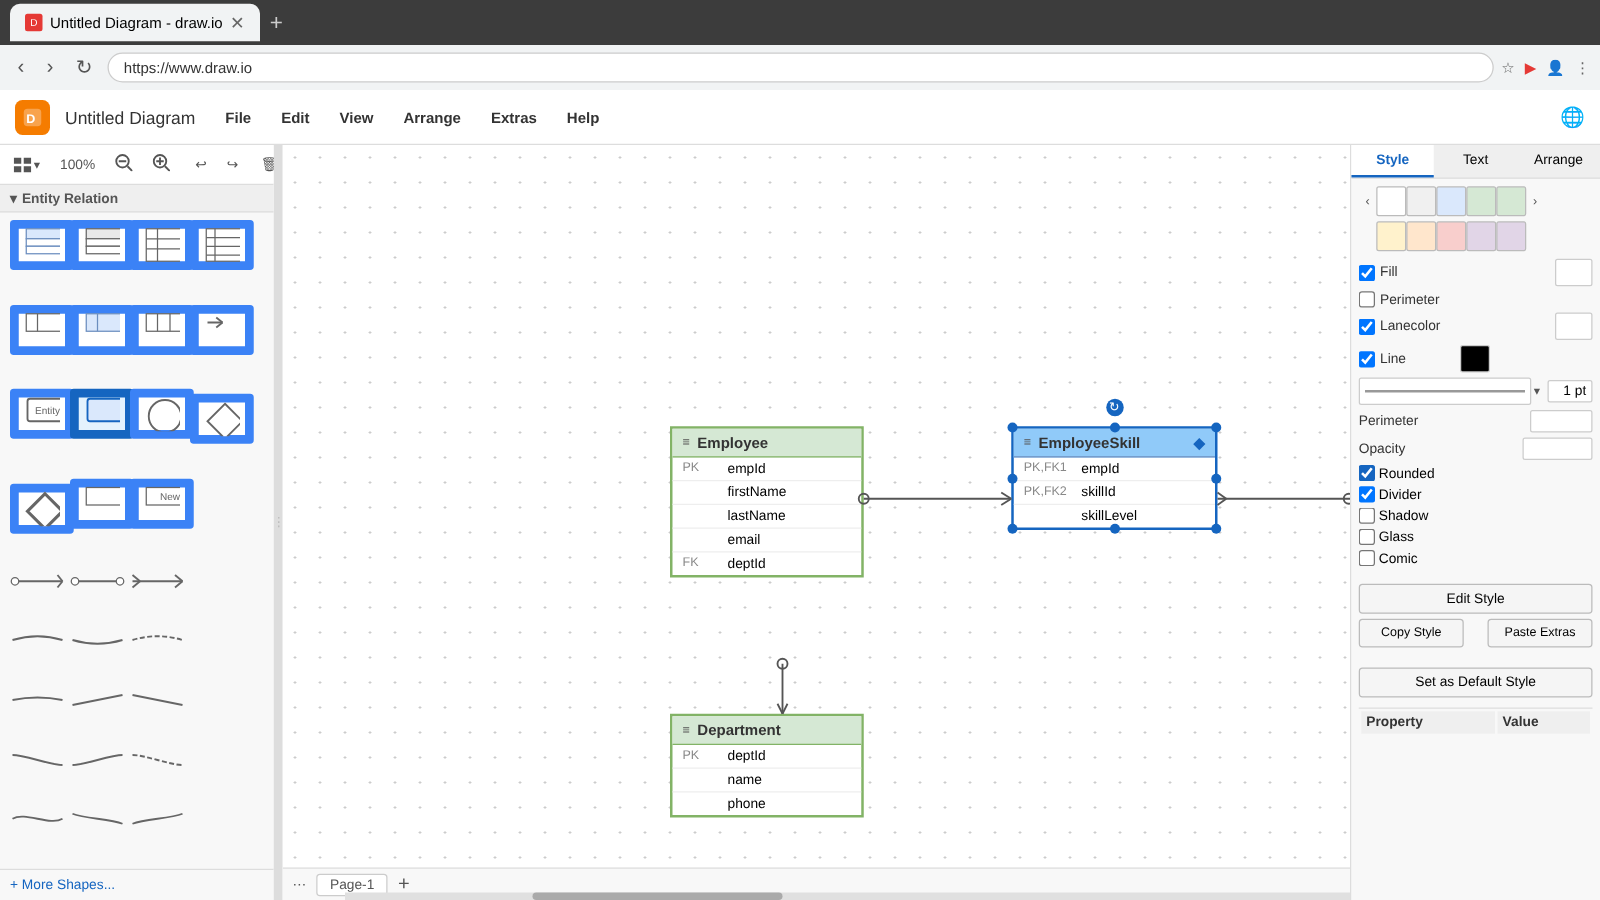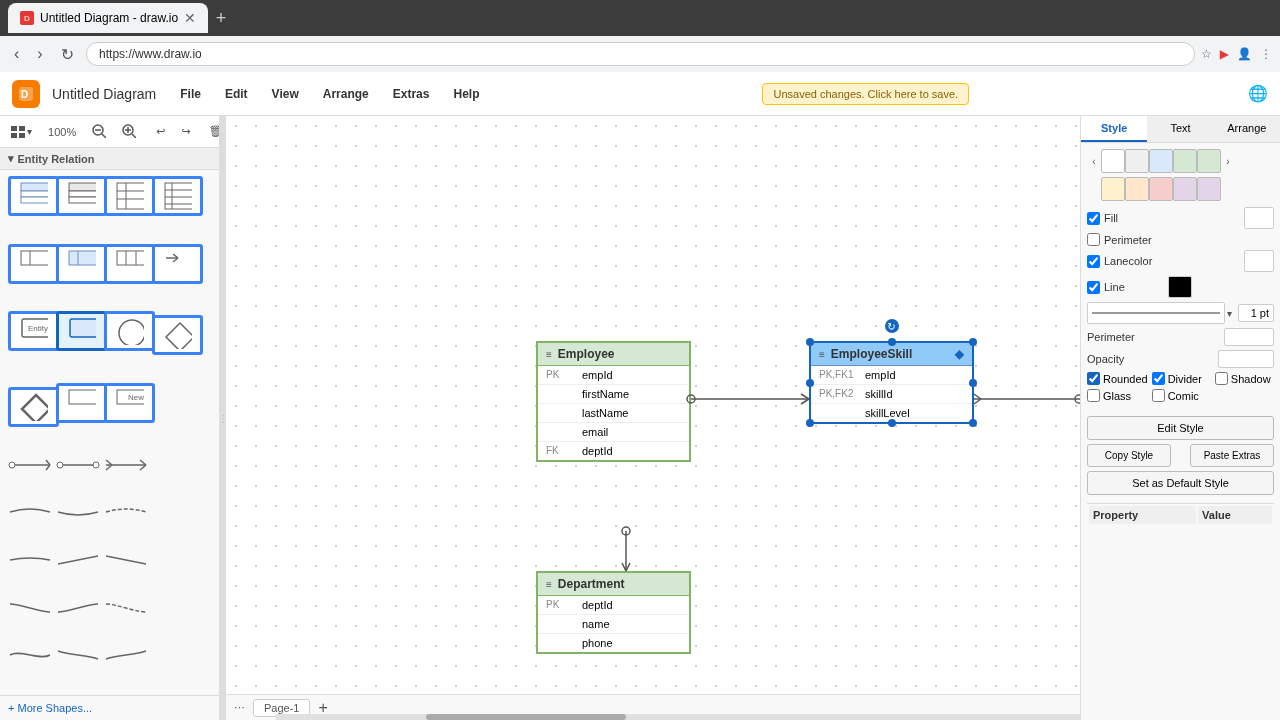--- a/index.html
+++ b/index.html
@@ -29,21 +29,21 @@
     .globe-icon { color: #666; font-size: 16px; cursor: pointer; }
 
     
     .main-content { display: flex; flex: 1; overflow: hidden; }
 
     
     .left-panel { width: 220px; background: #f8f8f8; border-right: 1px solid #ddd; display: flex; flex-direction: column; overflow: hidden; }
     .toolbar-btn { background: none; border: 1px solid transparent; padding: 3px 6px; border-radius: 3px; cursor: pointer; font-size: 11px; color: #555; }
     .section-label { padding: 4px 8px; font-size: 11px; color: #555; font-weight: bold; background: #efefef; border-bottom: 1px solid #ddd; display: flex; align-items: center; gap: 4px; }
     .shape-grid { display: grid; grid-template-columns: repeat(4, 44px); gap: 4px; padding: 6px 8px; overflow-y: auto; flex: 1; }
-    .shape-item { width: 51px; height: 40px; display: flex; align-items: center; justify-content: center; border: 3px solid #3b82f6; border-radius: 3px; cursor: pointer; background: white; }
+    .shape-item { width: 51px; height: 40px; display: flex; align-items: center; justify-content: center; border: 7px solid #3b82f6; border-radius: 3px; cursor: pointer; background: white; }
     .shape-item svg { width: 28px; height: 28px; }
     .add-shapes { padding: 6px 8px; font-size: 11px; color: #1565c0; cursor: pointer; border-top: 1px solid #ddd; }
 
     
     .canvas-wrapper { flex: 1; display: flex; flex-direction: column; overflow: hidden; }
     .canvas-toolbar { background: white; border-bottom: 1px solid #ddd; height: 36px; display: flex; align-items: center; padding: 0 8px; gap: 4px; }
     .canvas { flex: 1; background: white; position: relative; overflow: hidden; background-image: radial-gradient(circle, #ccc 1px, transparent 1px); background-size: 20px 20px; }
     .page-tab { padding: 2px 10px; background: white; border: 1px solid #ccc; border-radius: 3px; cursor: pointer; }
     .page-tab.active { background: #e3f2fd; border-color: #2196f3; }
 
@@ -58,26 +58,26 @@
 
     
     .prop-row { display: flex; align-items: center; margin-bottom: 4px; gap: 4px; }
     .prop-label { font-size: 11px; color: #333; width: 60px; flex-shrink: 0; }
     .prop-checkbox { width: 13px; height: 13px; cursor: pointer; }
     .prop-input { border: 1px solid #ccc; padding: 2px 4px; font-size: 11px; width: 50px; text-align: right; border-radius: 2px; }
     .prop-color { width: 30px; height: 22px; border: 1px solid #ccc; border-radius: 2px; cursor: pointer; }
     .line-color { width: 24px; height: 22px; background: #000; border: 1px solid #ccc; border-radius: 2px; }
 
     
-    .checkbox-grid { display: grid; grid-template-columns: 1fr 1fr 1fr; gap: 4px; margin-bottom: 6px; }
+    .checkbox-grid { display: grid; grid-template-columns: 1fr; gap: 4px; margin-bottom: 6px; }
     .checkbox-item { display: flex; align-items: center; gap: 3px; font-size: 11px; }
 
     
     .btn-full { width: 100%; padding: 5px; font-size: 11px; border: 1px solid #bbb; border-radius: 3px; cursor: pointer; background: #f5f5f5; margin-bottom: 4px; text-align: center; }
-    .btn-row { display: flex; gap: 19px; margin-bottom: 4px; align-items: flex-end; }
+    .btn-row { display: flex; gap: 19px; margin-bottom: 16px; align-items: flex-end; }
     .btn-half { flex: 1; padding: 5px 2px; font-size: 10px; border: 1px solid #bbb; border-radius: 3px; cursor: pointer; background: #f5f5f5; text-align: center; }
 
     
     .prop-table { width: 100%; border-top: 1px solid #ddd; margin-top: 4px; }
     .prop-table th { font-size: 11px; color: #333; padding: 3px 4px; background: #efefef; text-align: left; }
 
     
     .v-divider { width: 6px; background: #ddd; cursor: col-resize; display: flex; align-items: center; justify-content: center; color: #bbb; font-size: 10px; }
 
     
@@ -122,21 +122,20 @@
     </div>
     <span class="app-title">Untitled Diagram</span>
     <div class="title-bar-menu">
       <span class="menu-item">File</span>
       <span class="menu-item">Edit</span>
       <span class="menu-item">View</span>
       <span class="menu-item">Arrange</span>
       <span class="menu-item">Extras</span>
       <span class="menu-item">Help</span>
     </div>
-    <div class="unsaved-notice">Unsaved changes. Click here to save.</div>
     <div style="margin-left:auto;">
       <span class="globe-icon">🌐</span>
     </div>
   </div>
 
   <div class="main-content">
 
     <div class="left-panel">
 
       <div class="canvas-toolbar" style="height:32px; padding:0 4px; gap:2px;">

